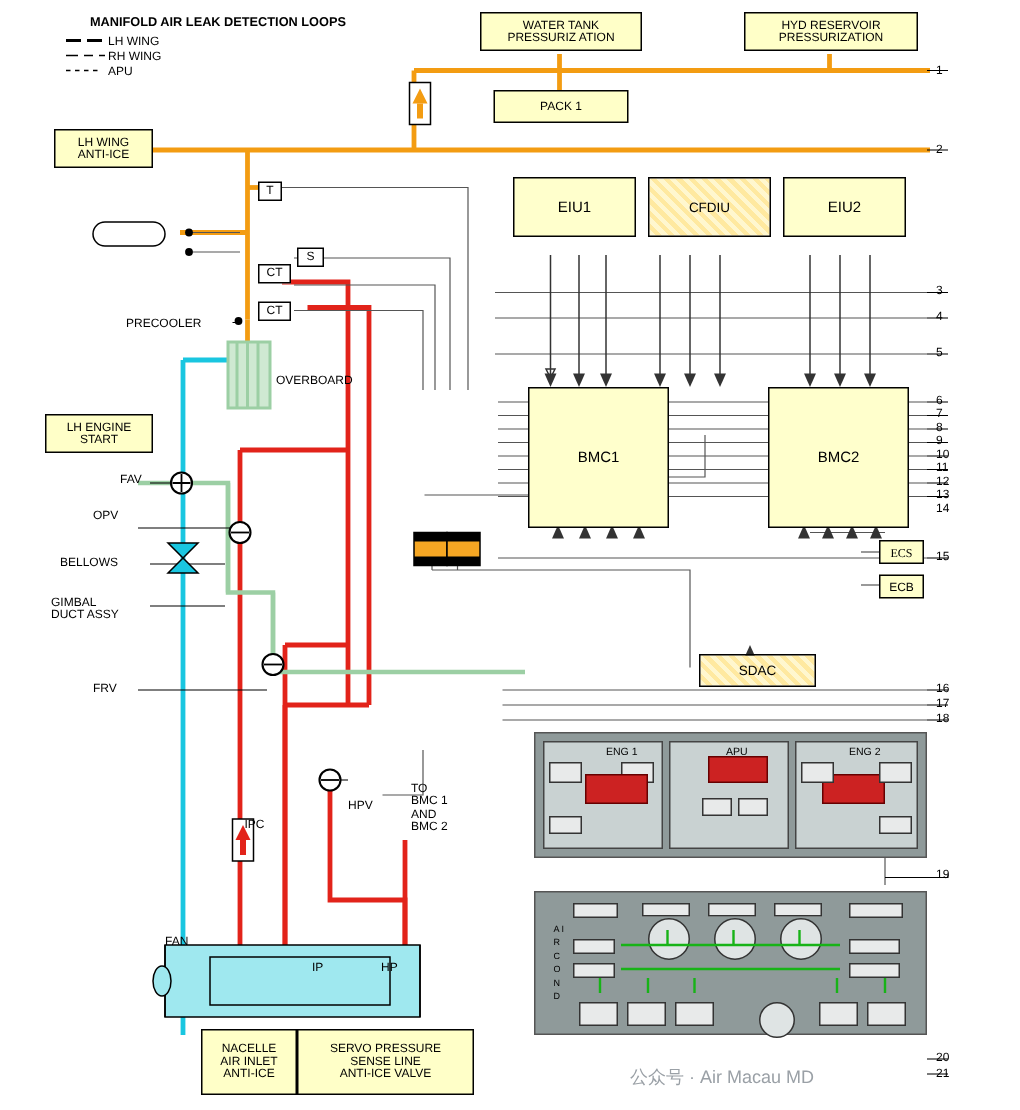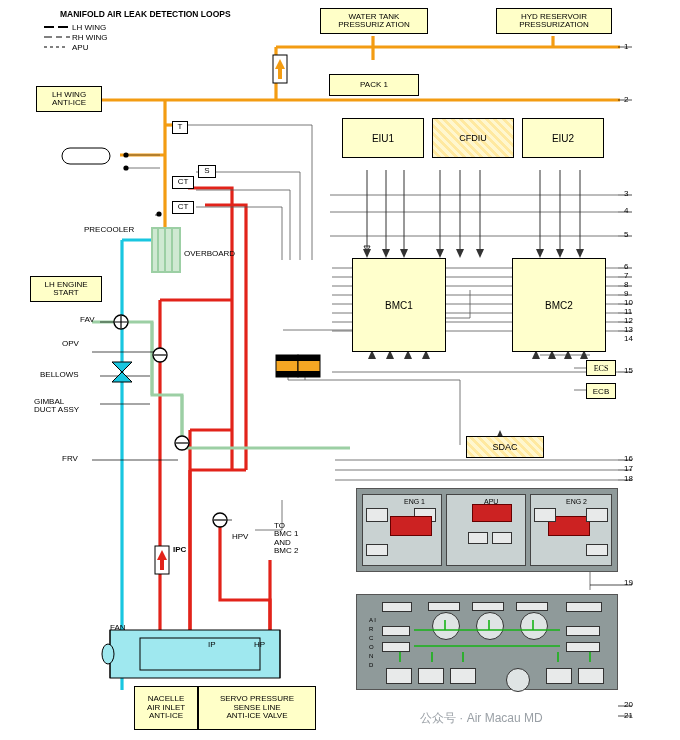--- a/index.html
+++ b/index.html
@@ -244,37 +244,37 @@
       <rect x="140" y="638" width="120" height="32" fill="#9fe8ef"></rect>
       <path d="M110,630 v48 M280,630 v48"></path>
       <ellipse cx="108" cy="654" rx="6" ry="10" fill="#9fe8ef"></ellipse>
     </g>
   </svg>
 
   <div class="tagbox" style="left:320px;top:8px;width:108px;height:26px;">WATER TANK
 PRESSURIZ ATION</div>
   <div class="tagbox" style="left:496px;top:8px;width:116px;height:26px;">HYD RESERVOIR
 PRESSURIZATION</div>
-  <div class="tagbox" style="left:329px;top:74px;width:90px;height:22px;text-align:center;">PACK 1</div>
+  <div class="tagbox" style="left:329px;top:60px;width:90px;height:22px;text-align:center;">PACK 1</div>
 
   <div class="tagbox" style="left:36px;top:86px;width:66px;height:26px;">LH WING
 ANTI-ICE</div>
   <div class="tagbox" style="left:30px;top:276px;width:72px;height:26px;">LH ENGINE
 START</div>
 
-  <div class="lbl" style="left:84px;top:212px;margin-top:14px;">PRECOOLER</div>
+  <div class="lbl" style="left:84px;top:212px;">PRECOOLER</div>
   <div class="lbl" style="left:184px;top:250px;">OVERBOARD</div>
   <div class="lbl" style="left:80px;top:316px;">FAV</div>
   <div class="lbl" style="left:62px;top:340px;">OPV</div>
   <div class="lbl" style="left:40px;top:371px;">BELLOWS</div>
   <div class="lbl" style="left:34px;top:398px;">GIMBAL
 DUCT ASSY</div>
   <div class="lbl" style="left:62px;top:455px;">FRV</div>
   <div class="lbl" style="left:232px;top:533px;">HPV</div>
-  <div class="lbl" style="left:173px;top:546px;font-weight:bold;">IPC</div>
+  <div class="lbl" style="left:163px;top:546px;">IPC</div>
   <div class="lbl" style="left:110px;top:624px;">FAN</div>
   <div class="lbl" style="left:160px;top:641px;padding-left:48px;">IP</div>
   <div class="lbl" style="left:254px;top:641px;">HP</div>
 
   <div class="tagbox" style="left:172px;top:121px;width:16px;height:13px;background:#fff;">T</div>
   <div class="tagbox" style="left:198px;top:165px;width:18px;height:13px;background:#fff;">S</div>
   <div class="tagbox" style="left:172px;top:176px;width:22px;height:13px;background:#fff;">CT</div>
   <div class="tagbox" style="left:172px;top:201px;width:22px;height:13px;background:#fff;">CT</div>
 
   <div class="lbl" style="left:274px;top:522px;">TO

